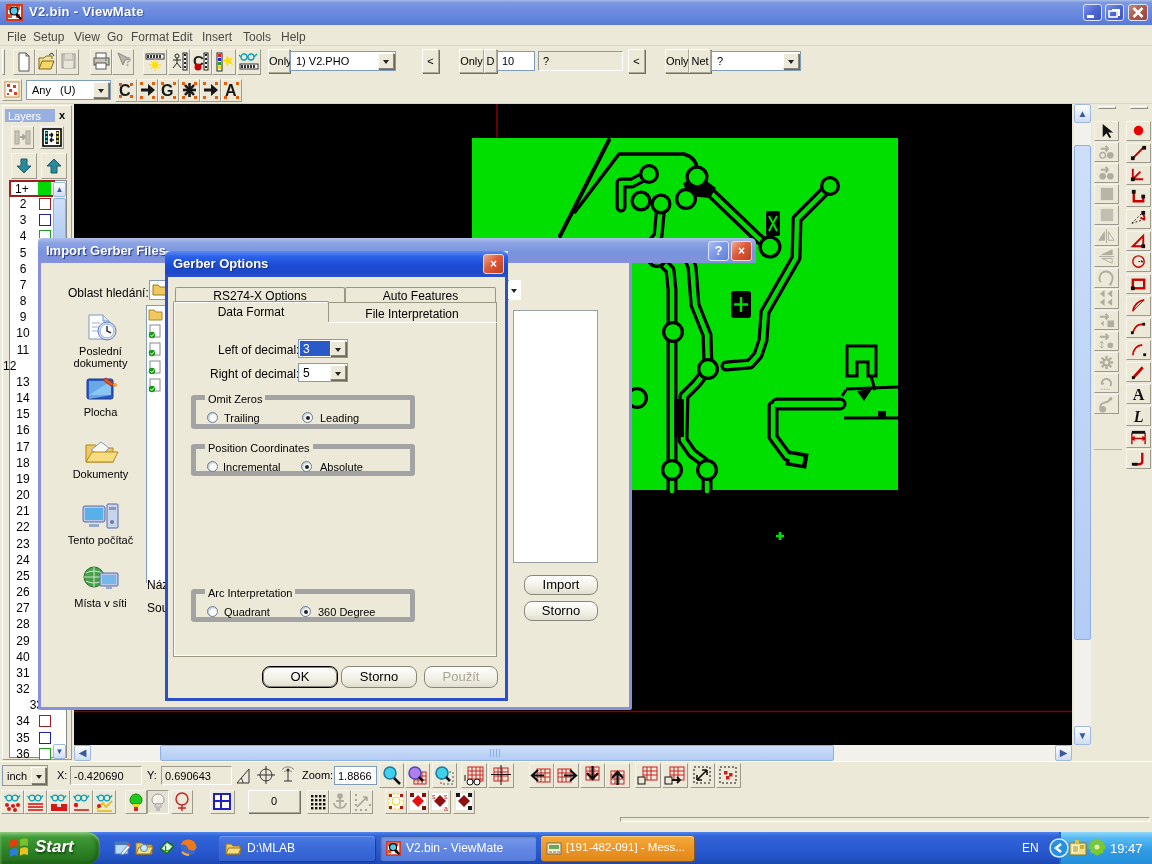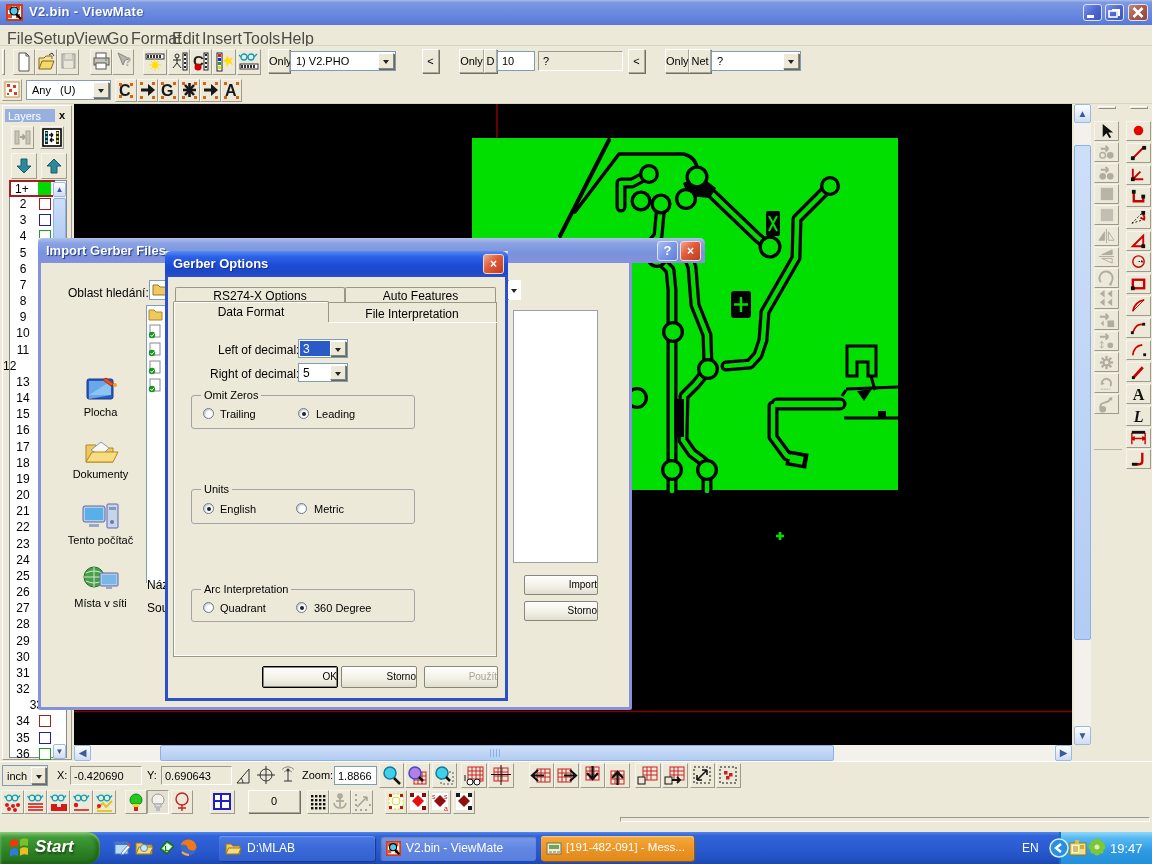--- a/index.html
+++ b/index.html
@@ -10,21 +10,21 @@
 #titlebar { left:0; top:0; width:1152px; height:25px;
   background:linear-gradient(180deg,#a8bce8 0%,#7d99e2 10%,#6d8bdf 45%,#6485dc 70%,#5778d5 100%); }
 #titlebar .ticon { left:6px; top:4px; width:17px; height:17px; }
 #titlebar .ttext { left:29px; top:4px; color:#fff; font-size:13px; font-weight:bold; text-shadow:1px 1px 1px #3a56a0; letter-spacing:0.3px; }
 .capbtn { top:4px; width:19px; height:17px; border-radius:3px; border:1px solid #dce5f5; color:#fff; font-size:11px; text-align:center; line-height:15px; font-weight:bold; }
 .capbtn.min { left:1083px; background:linear-gradient(135deg,#7e96ea 0%,#4f67d4 50%,#3d53c4 100%); }
 .capbtn.max { left:1105px; background:linear-gradient(135deg,#7e96ea 0%,#4f67d4 50%,#3d53c4 100%); }
 .capbtn.cls { left:1128px; width:20px; background:linear-gradient(135deg,#c08a7c 0%,#a85a4c 50%,#93453a 100%); }
 
 #menubar { left:0; top:25px; width:1152px; height:21px; background:#ece9d8; border-bottom:1px solid #d8d4c0; }
-#menubar span { position:absolute; top:5px; font-size:16px; color:#4a4a42; }
+#menubar span { position:absolute; top:5px; font-size:12px; color:#4a4a42; }
 
 #tb1 { left:0; top:46px; width:1152px; height:32px; background:#ece9d8; }
 #tb2 { left:0; top:78px; width:1152px; height:26px; background:#ece9d8; border-bottom:1px solid #d8d4c0;}
 .tbtn { background:#ece9d8; border:1px solid; border-color:#f6f4ec #9c9a8c #9c9a8c #f6f4ec; }
 .grip { width:3px; border:1px solid; border-color:#fff #908e80 #908e80 #fff; }
 .sunk { background:#fff; border:1px solid #7f9db9; }
 .combo { background:#fff; border:1px solid #7f9db9; position:absolute; }
 .combo .arrowbtn { position:absolute; right:1px; top:1px; bottom:1px; width:16px;
   background:#ece9d8; border:1px solid; border-color:#fff #888578 #888578 #fff; box-shadow:1px 1px 0 #6a6858; }
 .combo .arrowbtn:after, .darr:after { content:""; position:absolute; left:50%; top:50%; margin:-1px 0 0 -3px;
@@ -35,41 +35,41 @@
 
 #layers { left:2px; top:105px; width:70px; height:655px; background:#ece9d8;
   border:1px solid; border-color:#fff #9c9a8c #9c9a8c #fff; }
 
 .sbtrack { background:#f3f1ec; }
 .sbthumb { background:linear-gradient(180deg,#cddff8,#b3ccf3); border:1px solid #8cb0e8; border-radius:2px; }
 .sbbtn { background:linear-gradient(180deg,#fdfefe,#d0dcf2); border:1px solid #9cb9e0; border-radius:2px; color:#3a5a9c; text-align:center; }
 
 #importdlg { left:38px; top:238px; width:594px; height:472px;
   background:#ece9d8; border:3px solid #8691da; border-top:none; border-radius:0 0 2px 2px; }
-#importdlg .cap { position:absolute; left:-3px; top:-25px; width:667px; height:25px; border-radius:5px 5px 0 0;
+#importdlg .cap { position:absolute; left:-3px; top:-25px; width:718px; height:25px; border-radius:5px 5px 0 0;
   background:linear-gradient(180deg,#b0c0ea 0%,#8ba3e4 20%,#7893de 60%,#8691da 100%); }
 #gerberdlg { left:165px; top:251px; width:343px; height:450px;
   background:#ece9d8; border:3px solid #2b50c8; border-top:none; }
 #gerberdlg .cap { position:absolute; left:-3px; top:-26px; width:343px; height:26px; border-radius:6px 6px 0 0;
   background:linear-gradient(180deg,#5a8af5 0%,#2b62e8 22%,#1c4cd6 55%,#1d48cb 80%,#2b50c8 100%); }
 .cap .ctext { position:absolute; left:8px; top:5px; color:#fff; font-weight:bold; font-size:13px; text-shadow:1px 1px 1px #1a2f80; }
 .xbtn { position:absolute; top:3px; width:21px; height:20px; border-radius:3px; border:1px solid #f0d8cc;
   background:linear-gradient(135deg,#f0a890 0%,#de5a38 45%,#c03c22 100%); color:#fff; font-weight:bold; font-size:12px; text-align:center; line-height:18px; }
 .qbtn { position:absolute; top:3px; width:21px; height:20px; border-radius:3px; border:1px solid #dce5f5;
   background:linear-gradient(135deg,#aabef0 0%,#7e9ae8 45%,#6080d8 100%); color:#fff; font-weight:bold; font-size:13px; text-align:center; line-height:18px; }
 
-.group { position:absolute; border:1px solid #a3a3a3; border-radius:3px; }
+.group { position:absolute; border:5px solid #a3a3a3; border-radius:3px; }
 .group .glabel { position:absolute; left:9px; top:-7px; background:#ece9d8; padding:0 3px; font-size:11px; }
 .radio { position:absolute; width:11px; height:11px; border-radius:50%; background:#fff; border:1px solid #6a7a8a;
   box-shadow:inset 1px 1px 2px #b8c4cc; }
 .radio.sel:after { content:""; position:absolute; left:2.5px; top:2.5px; width:4px; height:4px; border-radius:50%; background:#222; }
 .rlabel { position:absolute; font-size:11px; }
 
 .pbtn { position:absolute; background:linear-gradient(180deg,#fefefe,#f2f0e4 60%,#e0ddd0); border:1px solid #8a867a;
-  border-radius:2px; text-align:right; font-size:10px; }
+  border-radius:8px; text-align:center; font-size:13px; }
 
 #statusbar { left:0; top:761px; width:1152px; height:27px; background:#ece9d8; border-top:1px solid #fff; }
 #tb3 { left:0; top:788px; width:1152px; height:26px; background:#ece9d8; }
 #strip { left:0; top:814px; width:1152px; height:18px; background:#ece9d8; }
 
 #taskbar { left:0; top:832px; width:1152px; height:32px;
   background:linear-gradient(180deg,#4f86ee 0%,#3263d8 12%,#2a5ad0 55%,#2050c0 85%,#1c48ae 100%); }
 .taskbtn { position:absolute; top:4px; height:25px; border-radius:3px; color:#fff; font-size:12px;
   background:linear-gradient(180deg,#4a7ae4 0%,#3b69d8 50%,#3260cf 100%); box-shadow:inset 0 1px 1px #6f97ef, 1px 1px 1px #1a3a90; }
 </style>
@@ -660,21 +660,21 @@
   <span class="abs" style="left:0;top:382px;width:40px;text-align:center;font-size:12px">20</span>
   <span class="abs" style="left:0;top:398px;width:40px;text-align:center;font-size:12px">21</span>
   <span class="abs" style="left:0;top:414px;width:40px;text-align:center;font-size:12px">22</span>
   <span class="abs" style="left:0;top:431px;width:40px;text-align:center;font-size:12px">23</span>
   <span class="abs" style="left:0;top:447px;width:40px;text-align:center;font-size:12px">24</span>
   <span class="abs" style="left:0;top:463px;width:40px;text-align:center;font-size:12px">25</span>
   <span class="abs" style="left:0;top:479px;width:40px;text-align:center;font-size:12px">26</span>
   <span class="abs" style="left:0;top:495px;width:40px;text-align:center;font-size:12px">27</span>
   <span class="abs" style="left:0;top:511px;width:40px;text-align:center;font-size:12px">28</span>
   <span class="abs" style="left:0;top:528px;width:40px;text-align:center;font-size:12px">29</span>
-  <span class="abs" style="left:0;top:544px;width:40px;text-align:center;font-size:12px">30</span>
+  <span class="abs" style="left:0;top:544px;width:40px;text-align:center;font-size:12px">40</span>
   <span class="abs" style="left:0;top:560px;width:40px;text-align:center;font-size:12px">31</span>
   <span class="abs" style="left:0;top:576px;width:40px;text-align:center;font-size:12px">32</span>
   <span class="abs" style="left:0;top:592px;width:40px;text-align:right;font-size:12px">33</span>
   <span class="abs" style="left:0;top:608px;width:40px;text-align:center;font-size:12px">34</span>
   <div class="abs" style="left:36px;top:609px;width:12px;height:12px;background:#fff;border:1.5px solid #a02020"></div>
   <span class="abs" style="left:0;top:625px;width:40px;text-align:center;font-size:12px">35</span>
   <div class="abs" style="left:36px;top:626px;width:12px;height:12px;background:#fff;border:1.5px solid #2020a0"></div>
   <span class="abs" style="left:0;top:641px;width:40px;text-align:center;font-size:12px">36</span>
   <div class="abs" style="left:36px;top:642px;width:12px;height:12px;background:#fff;border:1.5px solid #20a020"></div>
   </div>
@@ -693,20 +693,35 @@
     <div class="xbtn" style="right:4px">×</div>
   </div>
 
   <span class="abs" style="left:27px;top:23px;font-size:12px">Oblast hledání:</span>
   <div class="abs combo" style="left:108px;top:17px;width:372px;height:20px">
       <svg style="position:absolute;left:2px;top:2px" width="15" height="13">
         <path d="M1 12 V2 h5 l2 2 h6 v8z" fill="#f0c860" stroke="#9a7818"></path>
       </svg>
     </div>
 
+  <div class="abs" style="left:22px;top:50px;width:75px;text-align:center">
+    <svg width="36" height="30" viewBox="0 0 36 30">
+        <path d="M6 2 h14 l6 6 v18 h-20 z" fill="#fff" stroke="#7a96c8"></path>
+        <path d="M20 2 v6 h6" fill="#d8e4f4" stroke="#7a96c8"></path>
+        <g stroke="#9ab0d8">
+          <line x1="9" y1="10" x2="17" y2="10"></line>
+          <line x1="9" y1="14" x2="22" y2="14"></line>
+          <line x1="9" y1="18" x2="22" y2="18"></line>
+        </g>
+        <circle cx="24" cy="18" r="9" fill="#e8edf8" stroke="#5878b8"></circle>
+        <circle cx="24" cy="18" r="7" fill="#fff" stroke="#88a8d8"></circle>
+        <path d="M24 13 v5 l4 2" fill="none" stroke="#334" stroke-width="1.5"></path>
+      </svg>
+    <div style="font-size:11px;line-height:12px">Poslední<br>dokumenty</div>
+  </div>
   <div class="abs" style="left:22px;top:113px;width:75px;text-align:center">
     <svg width="34" height="28" viewBox="0 0 34 28">
         <rect x="3" y="3" width="26" height="20" rx="2" fill="#2858c8" stroke="#1a3a88"></rect>
         <path d="M5 5 h22 v14 l-22 4 z" fill="#68a8e8"></path>
         <path d="M5 19 l22 -14 v14 z" fill="#8cc4f4"></path>
         <path d="M22 2 l8 6 -3 2 -8 -6z" fill="#e85020" stroke="#a03010"></path>
         <circle cx="31" cy="9" r="2" fill="#f4a030"></circle>
       </svg>
     <div style="font-size:11px">Plocha</div>
   </div>
@@ -801,26 +816,26 @@
       <div class="arrowbtn"></div>
     </div>
 
   <div class="group" style="left:23px;top:118px;width:224px;height:34px">
       <span class="glabel">Omit Zeros</span>
     <div class="radio" style="left:11px;top:12px"></div>
       <span class="rlabel" style="left:28px;top:12px">Trailing</span>
     <div class="radio sel" style="left:106px;top:12px"></div>
       <span class="rlabel" style="left:124px;top:12px">Leading</span>
   </div>
-  <div class="group" style="left:23px;top:212px;width:224px;height:35px">
-      <span class="glabel">Units</span>
-    <div class="radio sel" style="left:11px;top:13px"></div>
-      <span class="rlabel" style="left:28px;top:13px">English</span>
-    <div class="radio" style="left:104px;top:13px"></div>
-      <span class="rlabel" style="left:122px;top:13px">Metric</span>
+  <div class="group" style="left:23px;top:167px;width:224px;height:32px">
+      <span class="glabel">Position Coordinates</span>
+    <div class="radio" style="left:11px;top:12px"></div>
+      <span class="rlabel" style="left:27px;top:12px">Incremental</span>
+    <div class="radio sel" style="left:105px;top:12px"></div>
+      <span class="rlabel" style="left:124px;top:12px">Absolute</span>
   </div>
   <div class="group" style="left:23px;top:312px;width:224px;height:33px">
       <span class="glabel">Arc Interpretation</span>
     <div class="radio" style="left:11px;top:12px"></div>
       <span class="rlabel" style="left:28px;top:12px">Quadrant</span>
     <div class="radio sel" style="left:104px;top:12px"></div>
       <span class="rlabel" style="left:122px;top:12px">360 Degree</span>
   </div>
 
   <div class="abs pbtn" style="left:94px;top:389px;width:76px;height:22px;line-height:20px;border:1px solid #000;box-shadow:0 0 0 1px #8a867a inset">OK</div>

